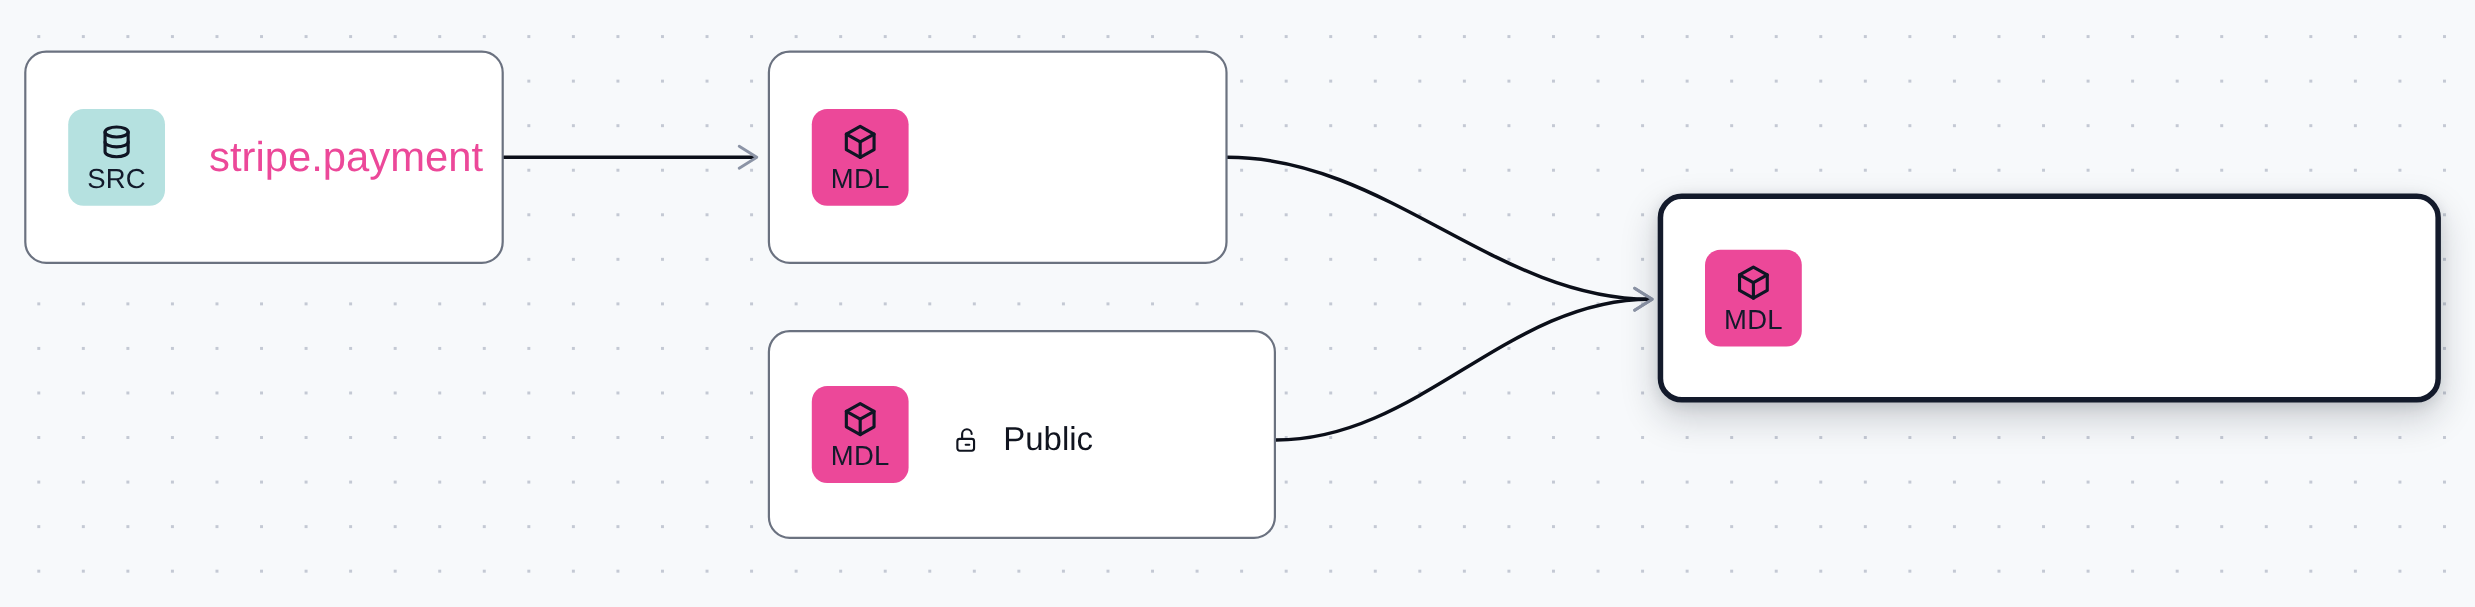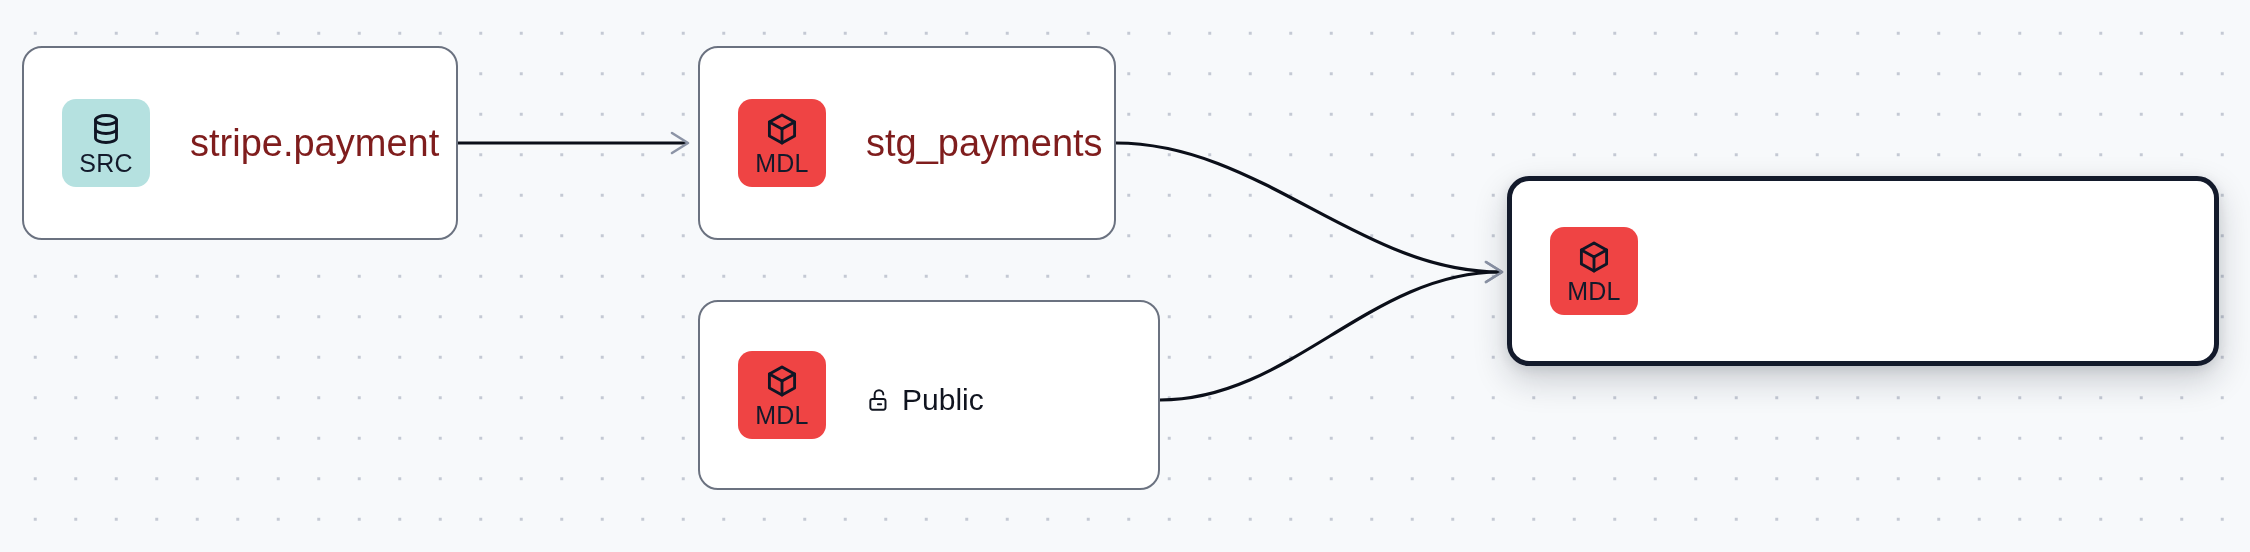--- a/index.html
+++ b/index.html
@@ -74,21 +74,21 @@
     width: 88px;
     height: 88px;
     border-radius: 14px;
     display: flex;
     flex-direction: column;
     align-items: center;
     justify-content: center;
     gap: 1px;
   }
   .badge.src { background: #b5e1e0; }
-  .badge.mdl { background: #ef4444; }
+  .badge.mdl { background: #ec4899; }
 
   .badge svg { display: block; }
 
   .badge-label {
     font-size: 25px;
     line-height: 1;
     color: #131a2b;
     font-family: "Liberation Sans", sans-serif;
     letter-spacing: 0.2px;
     margin-top: 3px;
@@ -98,30 +98,30 @@
     margin-left: 40px;
     display: flex;
     flex-direction: column;
     justify-content: center;
     min-width: 0;
   }
 
   .node-title {
     font-size: 38px;
     line-height: 1.12;
-    color: #7f1d1d;
+    color: #ec4899;
     white-space: nowrap;
     font-family: "Liberation Sans", sans-serif;
   }
 
   .node-sub {
     margin-top: 9px;
     display: flex;
     align-items: center;
-    gap: 10px;
+    gap: 20px;
     font-size: 30px;
     line-height: 1.1;
     color: #10141f;
     white-space: nowrap;
     font-family: "Liberation Sans", sans-serif;
   }
   .node-sub svg { display: block; flex: 0 0 auto; }
 </style>
 </head>
 <body>
@@ -163,23 +163,20 @@
     <div class="badge mdl">
       <span>
         <svg width="36" height="36" viewBox="0 0 24 24" fill="none" stroke="#0f1524" stroke-width="1.9" stroke-linecap="round" stroke-linejoin="round">
           <path d="M12 2.6 3.6 7.3v9.4L12 21.4l8.4-4.7V7.3Z"></path>
           <path d="M3.6 7.3 12 12l8.4-4.7"></path>
           <path d="M12 12v9.4"></path>
         </svg>
       </span>
       <span class="badge-label">MDL</span>
     </div>
-    <div class="node-body">
-      <div class="node-title">stg_payments</div>
-    </div>
   </div>
 
   <div class="node" id="node-fct-orders" style="left: 698px; top: 300px; width: 462px; height: 190px;">
     <div class="badge mdl">
       <span>
         <svg width="36" height="36" viewBox="0 0 24 24" fill="none" stroke="#0f1524" stroke-width="1.9" stroke-linecap="round" stroke-linejoin="round">
           <path d="M12 2.6 3.6 7.3v9.4L12 21.4l8.4-4.7V7.3Z"></path>
           <path d="M3.6 7.3 12 12l8.4-4.7"></path>
           <path d="M12 12v9.4"></path>
         </svg>

